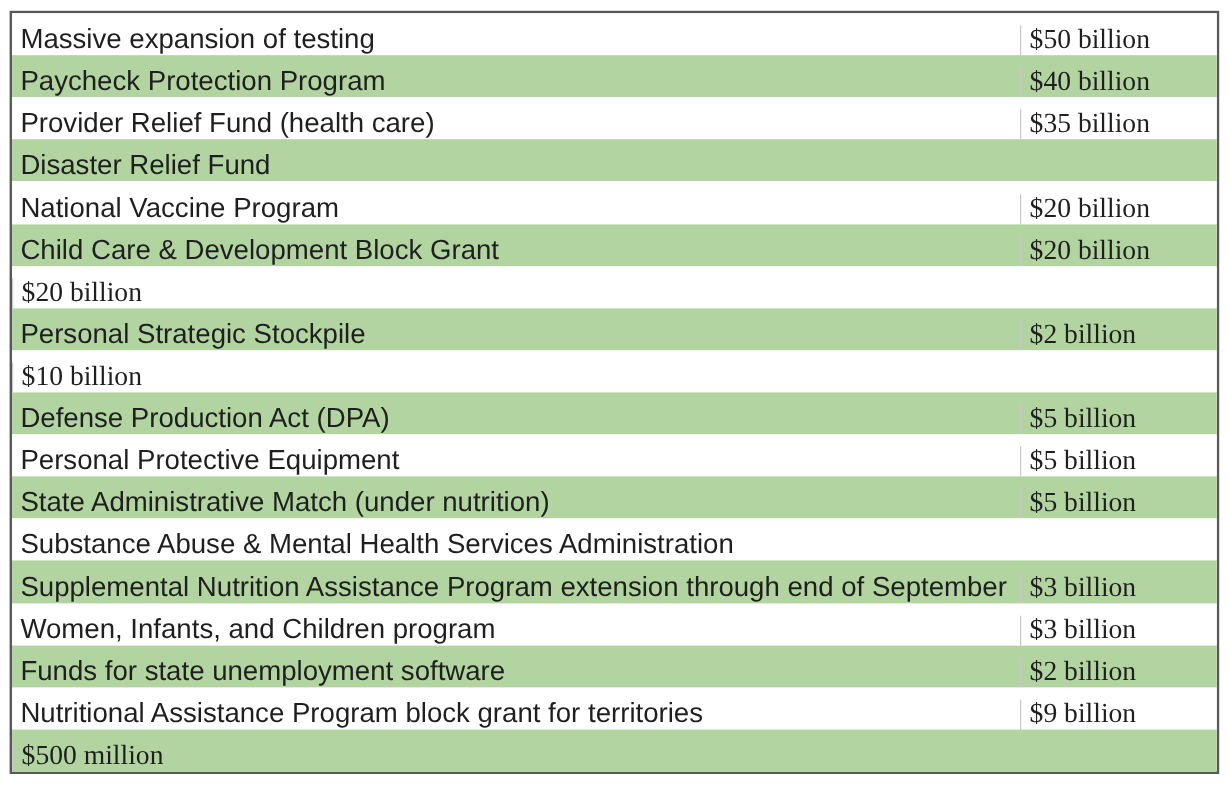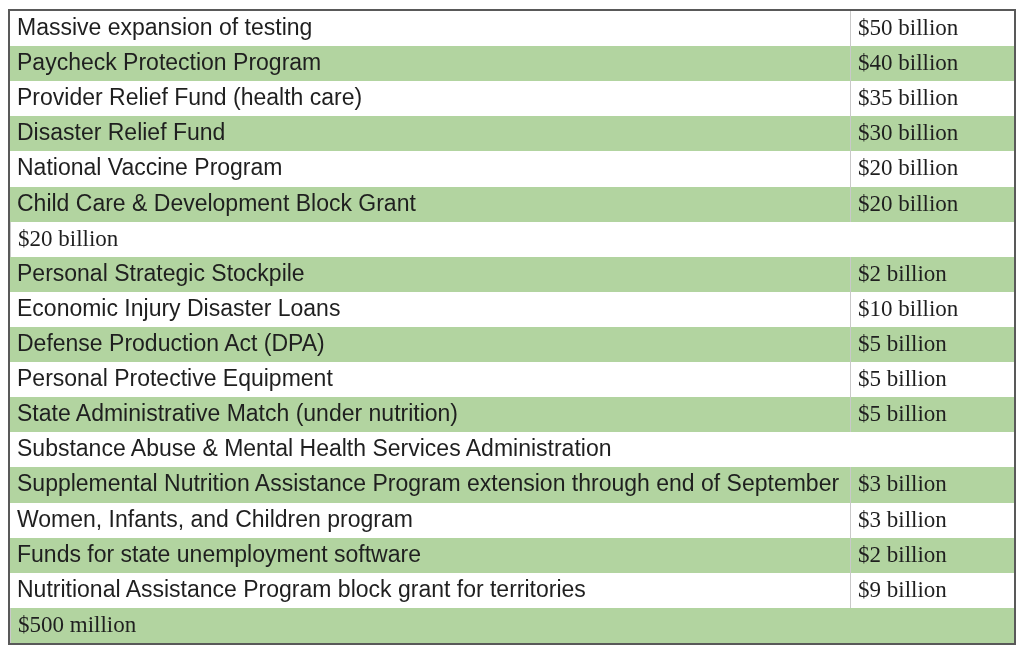--- a/index.html
+++ b/index.html
@@ -28,20 +28,21 @@
     display: flex;
     flex-direction: column;
     overflow: hidden;
   }
   .row {
     flex: 1 1 0;
     display: flex;
     flex-direction: row;
     background: #ffffff;
     min-height: 0;
+    align-items: flex-end;
   }
   .row.highlight { background: var(--green); }
   .cell {
     display: flex;
     align-items: center;
     color: var(--text);
     font-size: 23px;
     line-height: 1;
     white-space: nowrap;
     padding-bottom: 2px;
@@ -69,34 +70,32 @@
         <div class="cell program">Massive expansion of testing</div>
         <div class="cell amount">$50 billion</div>
       </div><div class="row highlight">
         <div class="cell program">Paycheck Protection Program</div>
         <div class="cell amount">$40 billion</div>
       </div><div class="row">
         <div class="cell program">Provider Relief Fund (health care)</div>
         <div class="cell amount">$35 billion</div>
       </div><div class="row highlight">
         <div class="cell program">Disaster Relief Fund</div>
-        <div class="cell amount">$30 billion</div>
       </div><div class="row">
         <div class="cell program">National Vaccine Program</div>
         <div class="cell amount">$20 billion</div>
       </div><div class="row highlight">
         <div class="cell program">Child Care &amp; Development Block Grant</div>
         <div class="cell amount">$20 billion</div>
       </div><div class="row">
         <div class="cell amount">$20 billion</div>
       </div><div class="row highlight">
         <div class="cell program">Personal Strategic Stockpile</div>
         <div class="cell amount">$2 billion</div>
       </div><div class="row">
-        <div class="cell program">Economic Injury Disaster Loans</div>
         <div class="cell amount">$10 billion</div>
       </div><div class="row highlight">
         <div class="cell program">Defense Production Act (DPA)</div>
         <div class="cell amount">$5 billion</div>
       </div><div class="row">
         <div class="cell program">Personal Protective Equipment</div>
         <div class="cell amount">$5 billion</div>
       </div><div class="row highlight">
         <div class="cell program">State Administrative Match (under nutrition)</div>
         <div class="cell amount">$5 billion</div>

